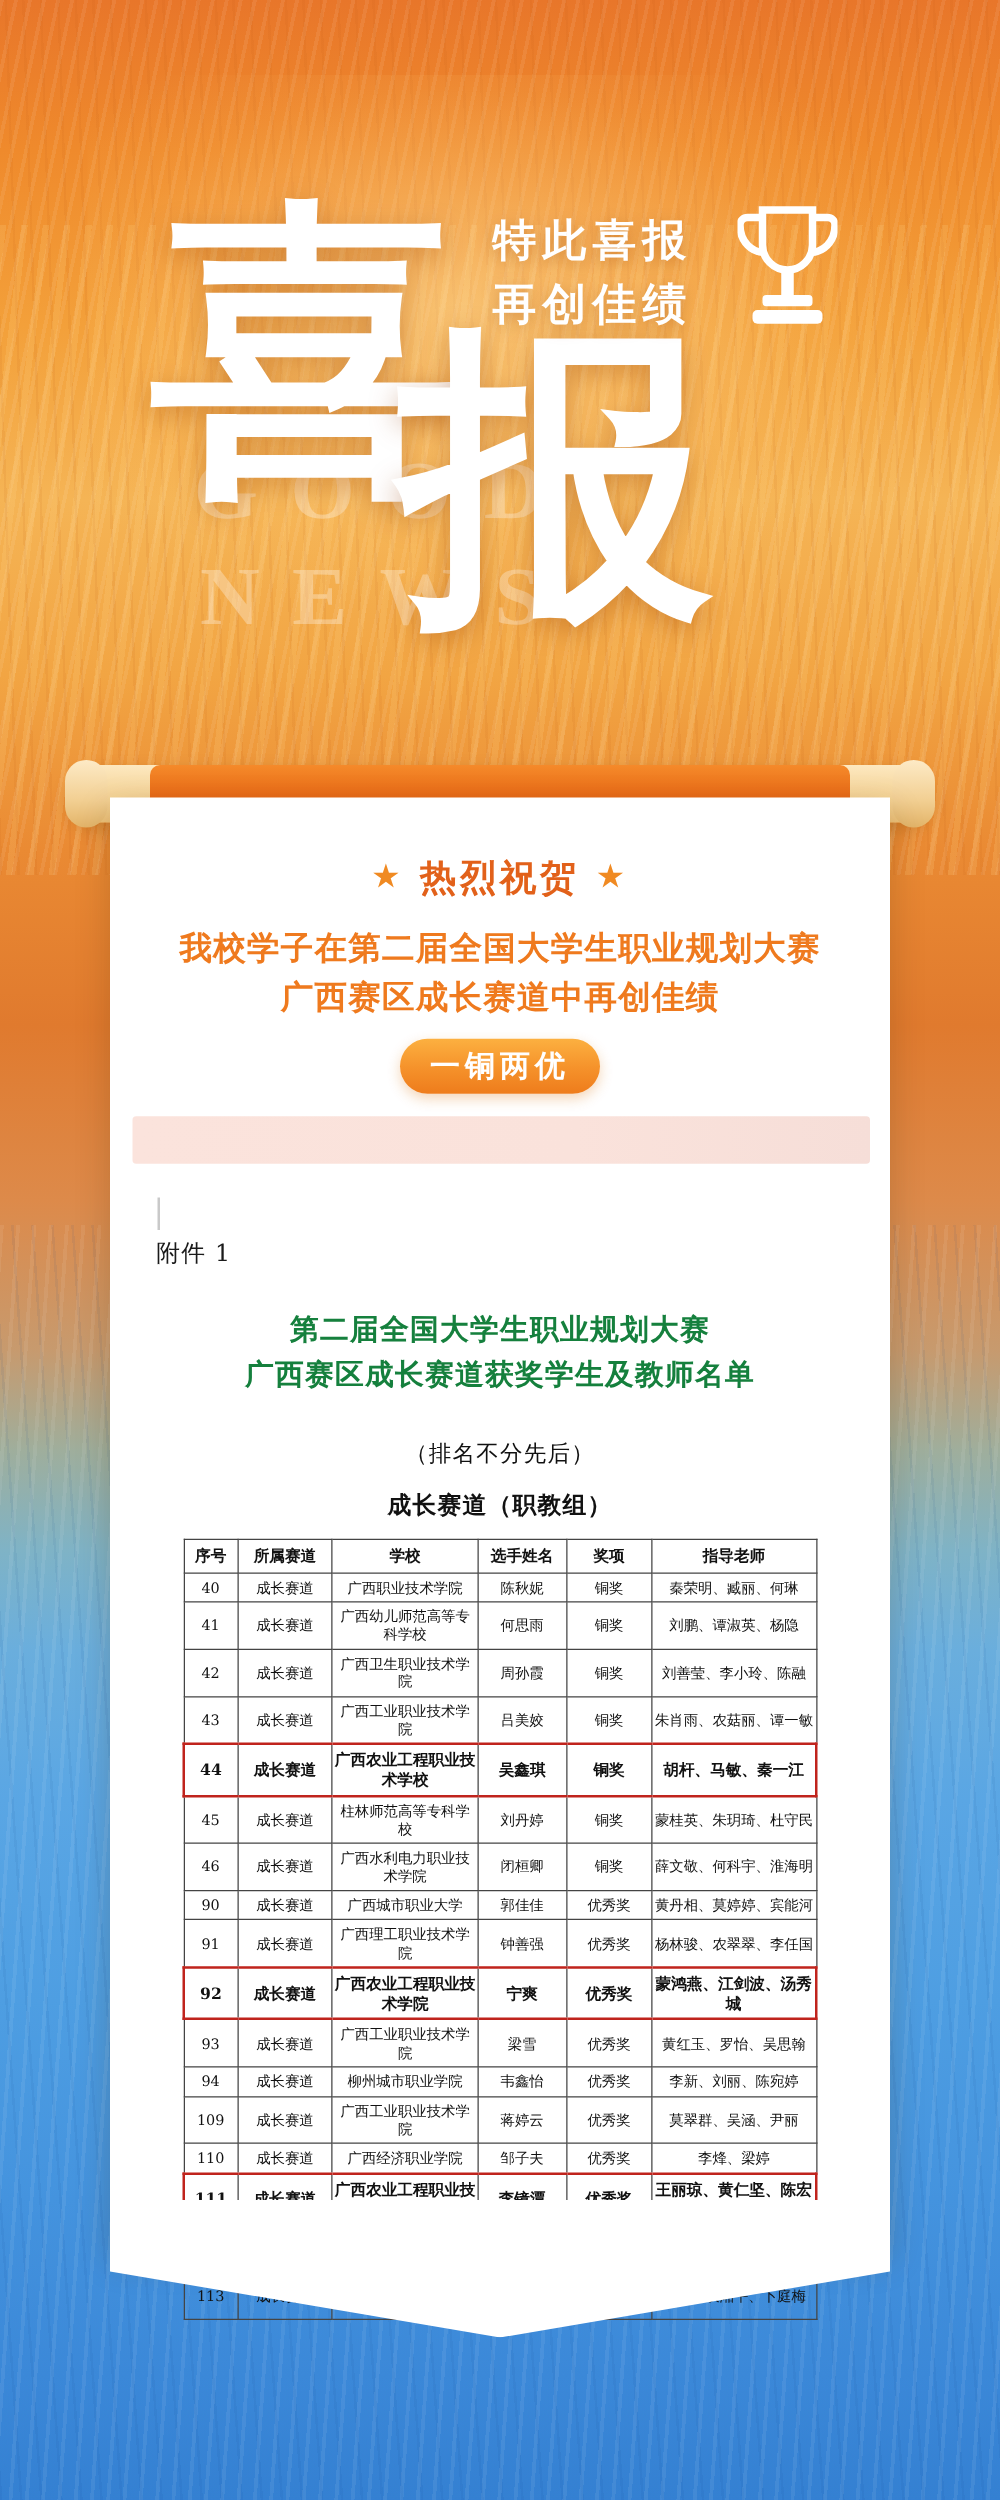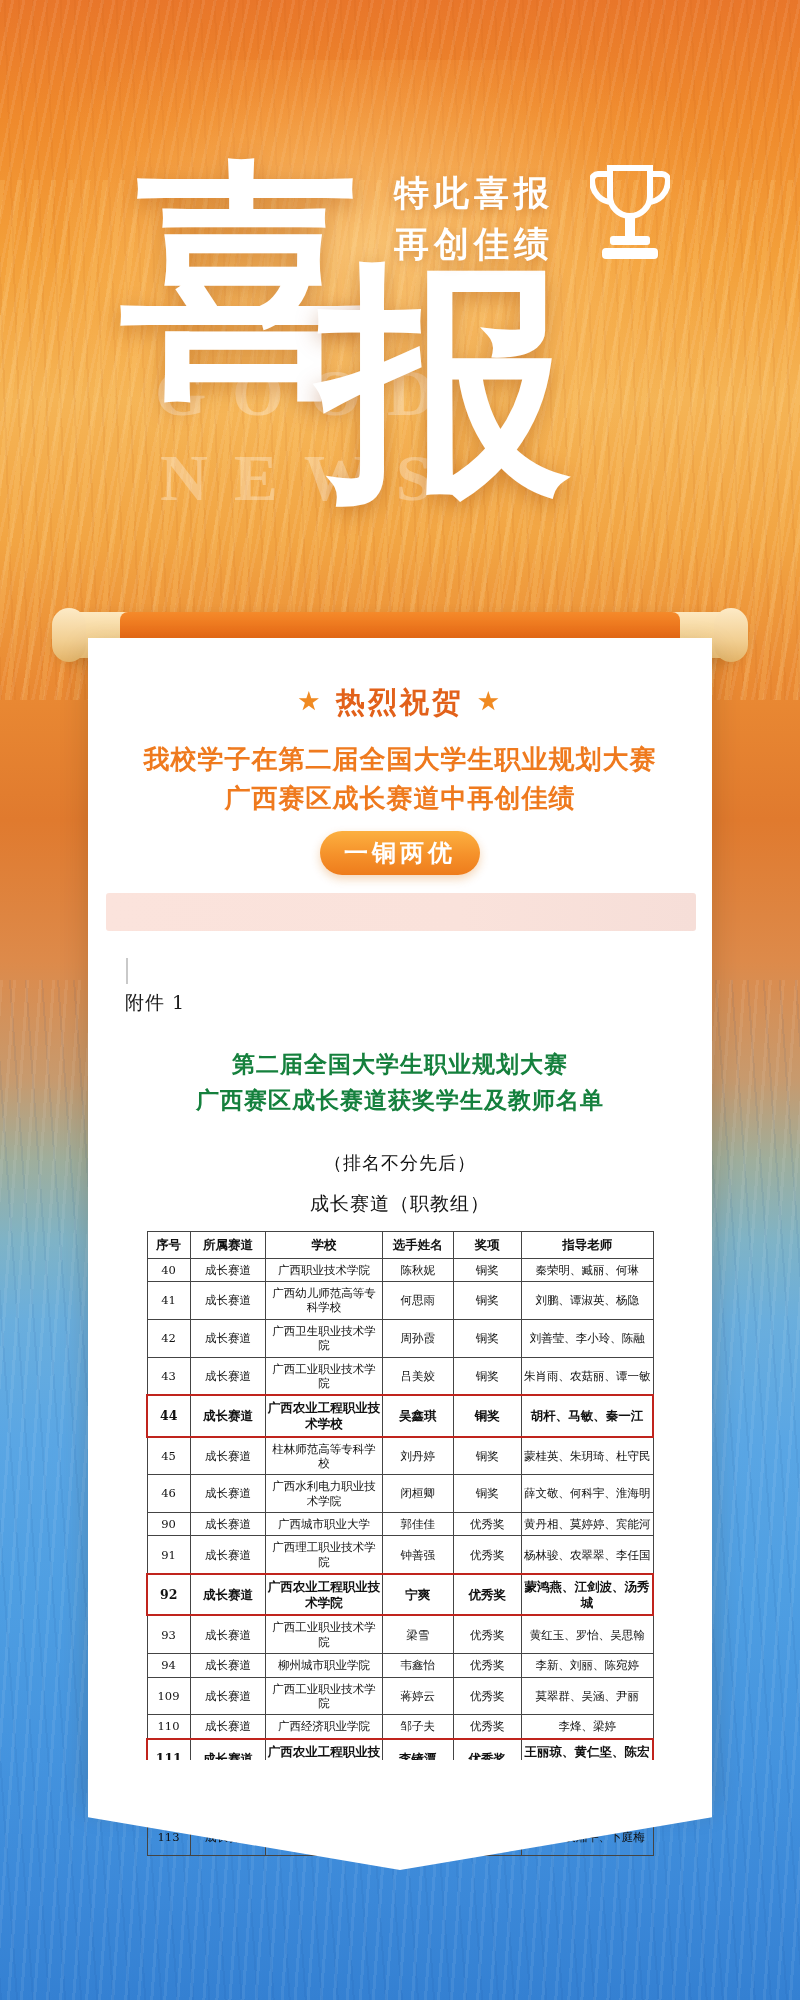--- a/index.html
+++ b/index.html
@@ -281,21 +281,21 @@
     letter-spacing: 1px;
     margin-top: 16px;
   }
   .tbl-caption {
     position: absolute;
     left: 30px; top: 553px;
     width: 564px;
     text-align: center;
     color: #111111;
     font-family: "DejaVu Serif", "Liberation Serif", serif;
-    font-weight: normal;
+    font-weight: bold;
     font-size: 19px;
     letter-spacing: 1px;
   }
 
   table.award {
     position: absolute;
     left: 58px; top: 593px;
     width: 508px;
     border-collapse: collapse;
     font-family: "DejaVu Serif", "Liberation Serif", serif;

